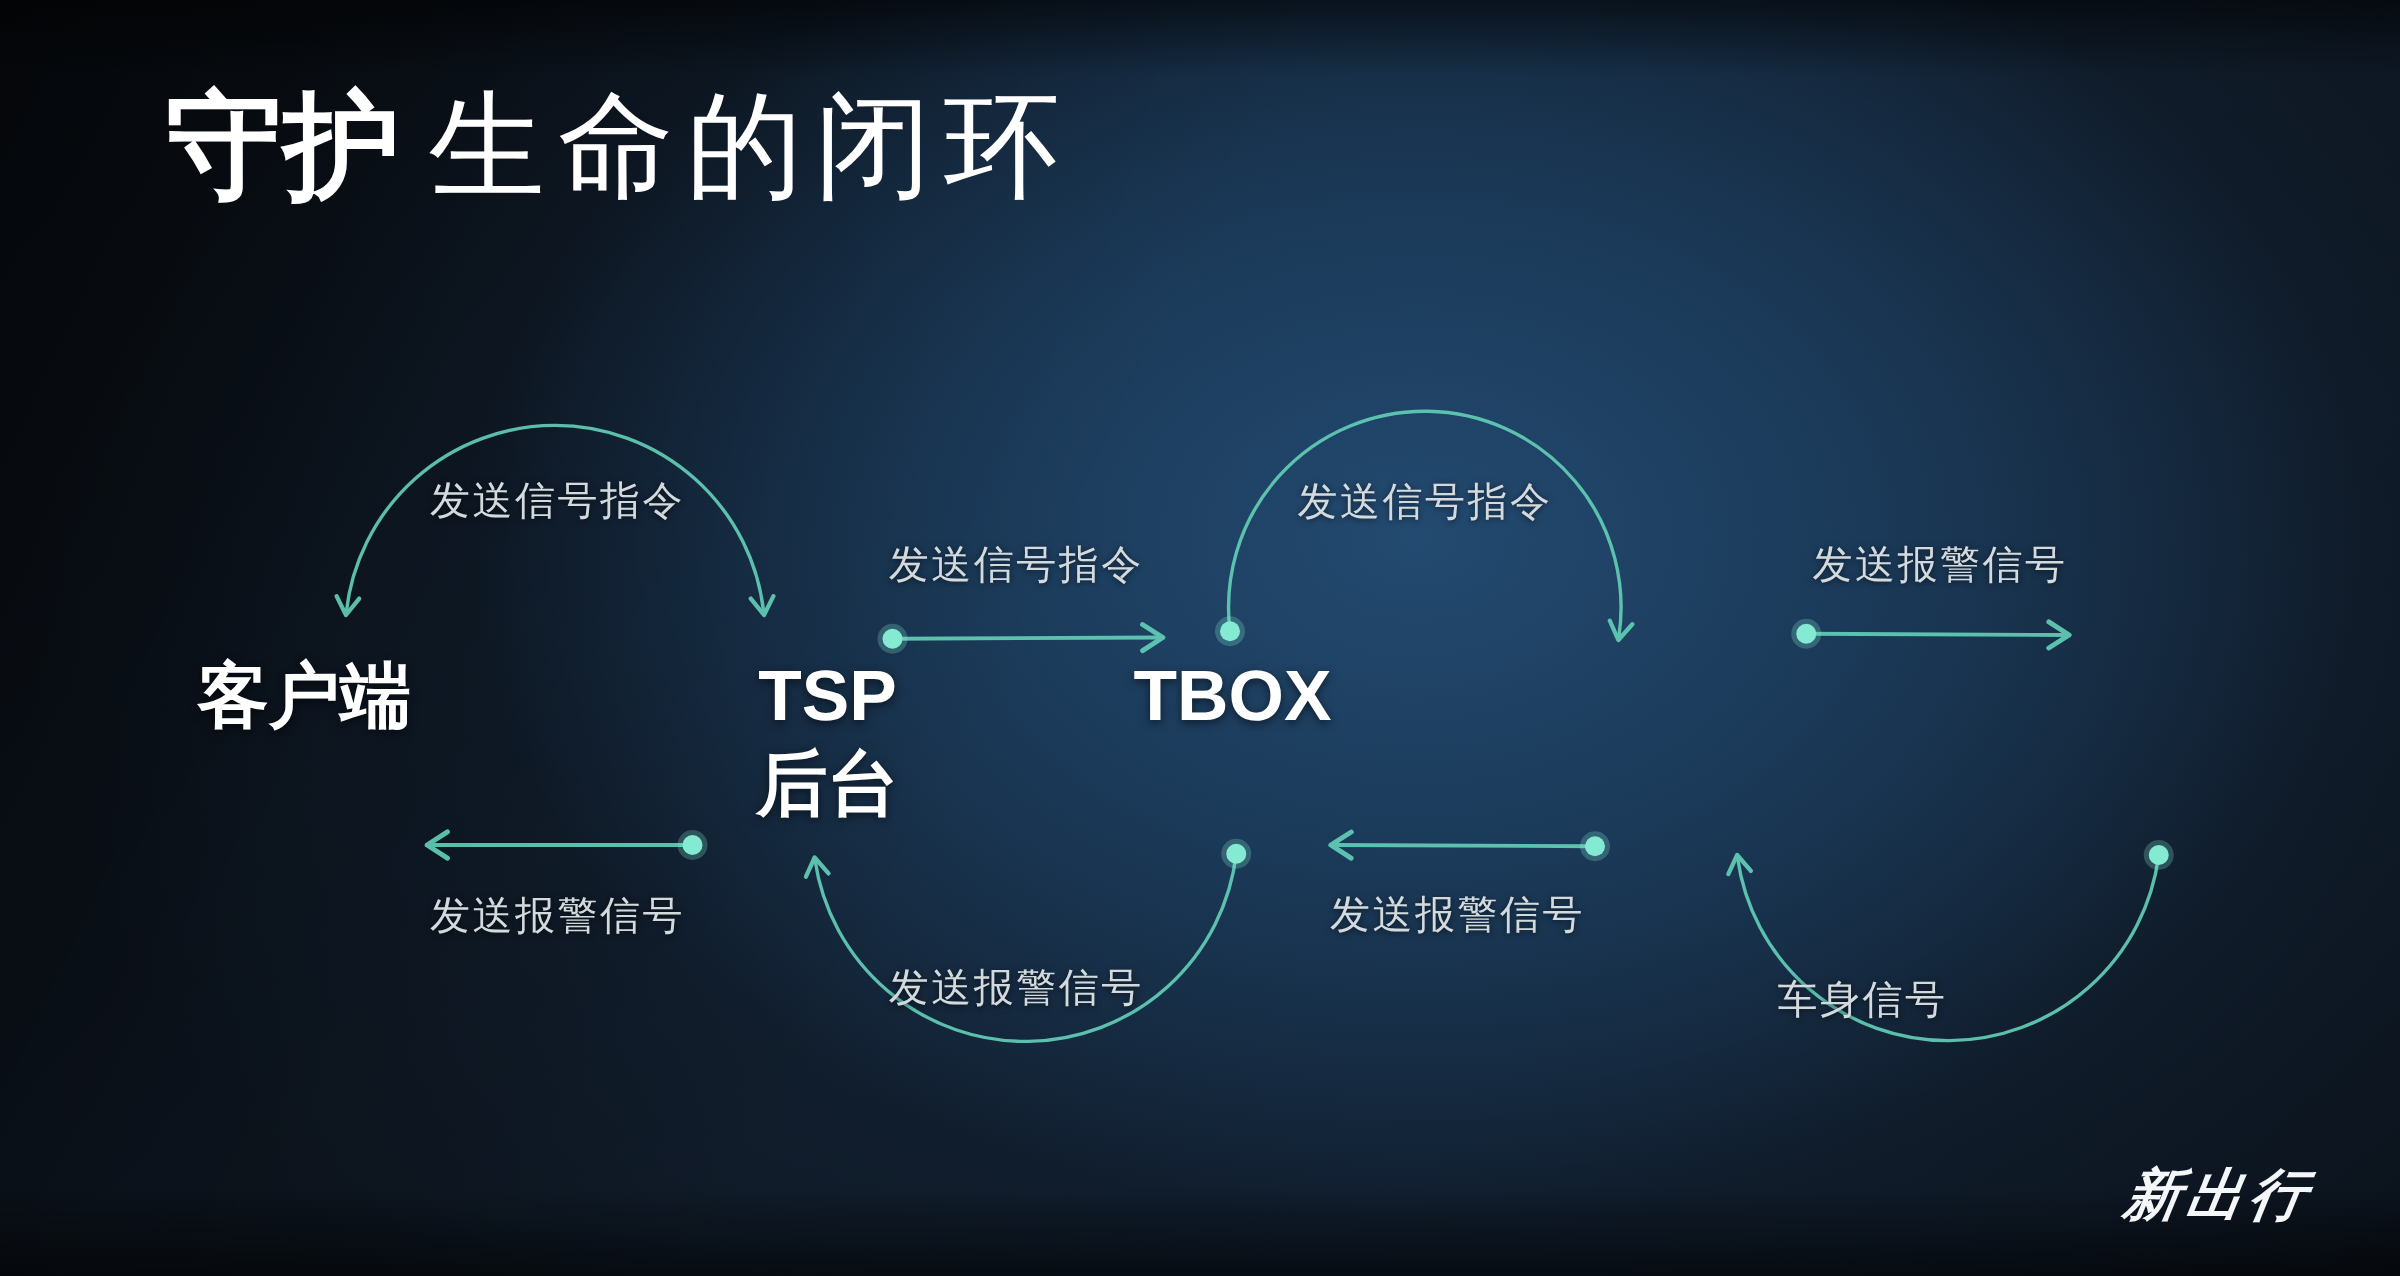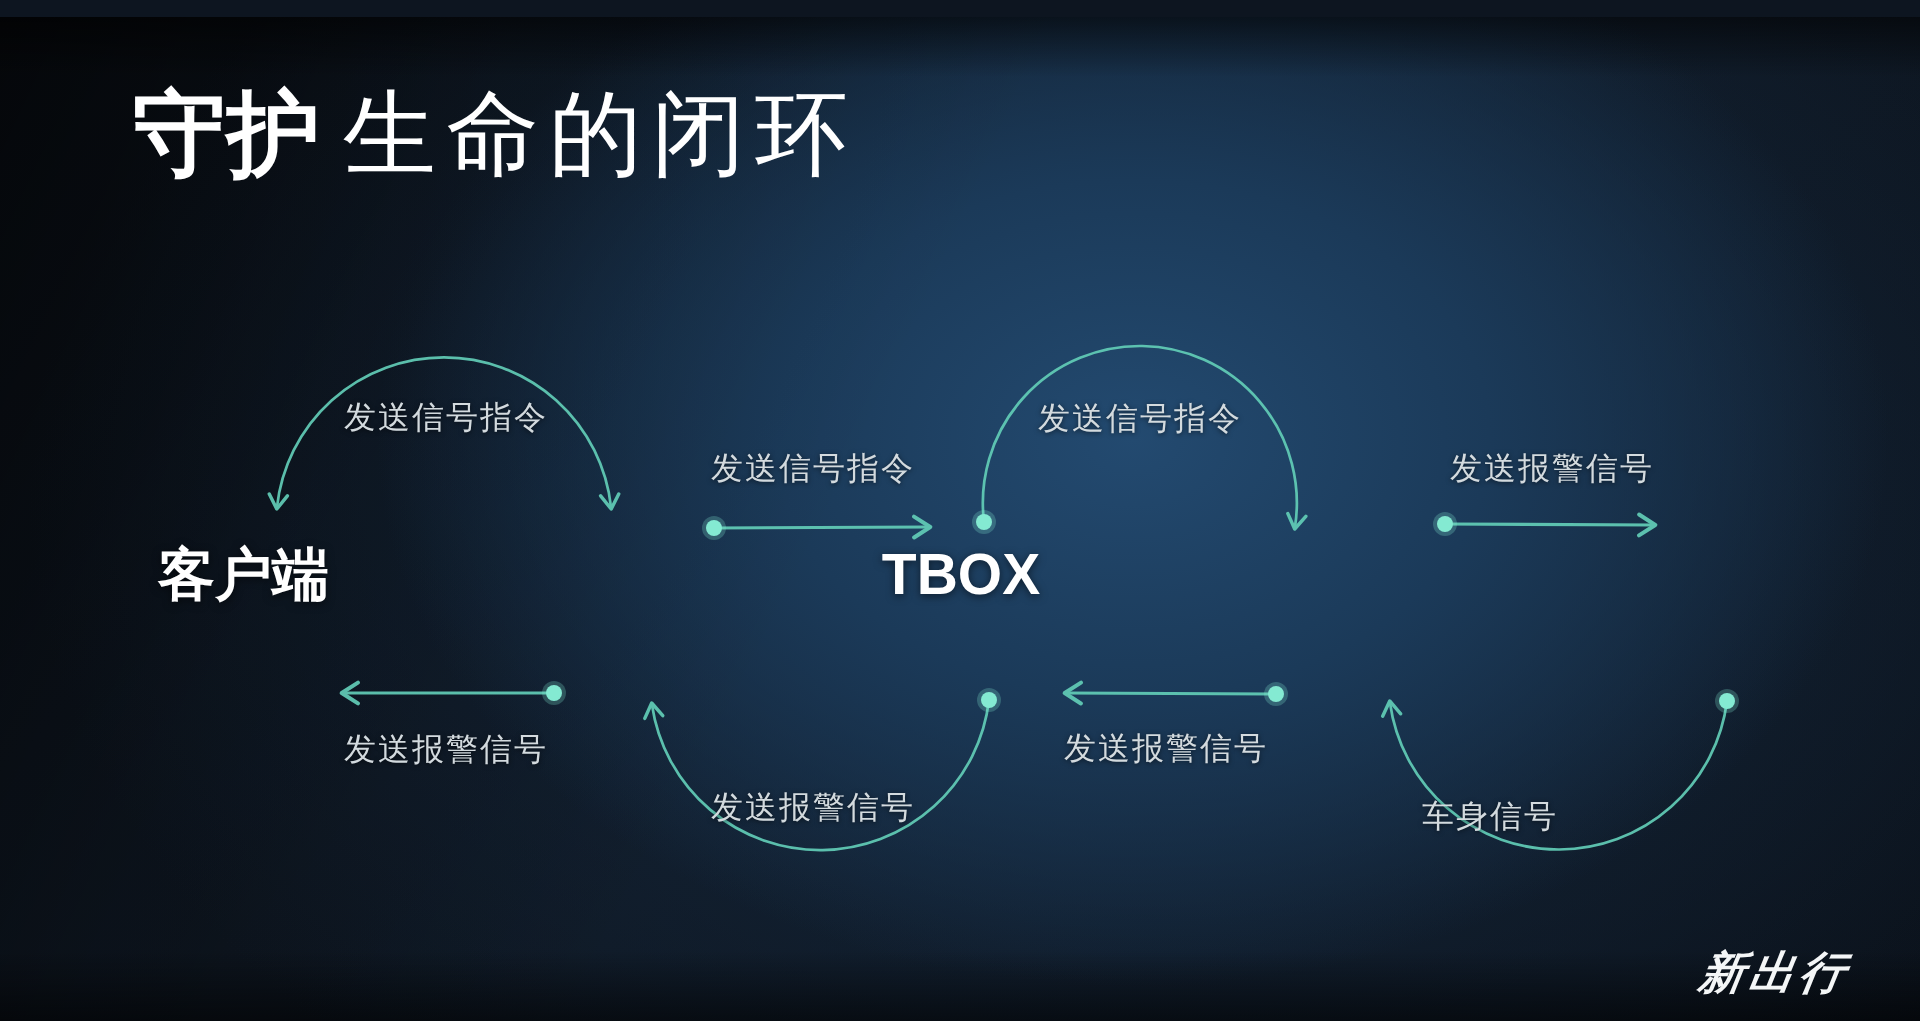--- a/index.html
+++ b/index.html
@@ -9,21 +9,20 @@
     background:#0d1520;
   }
   .stage{
     position:absolute;inset:0;
     background:
       linear-gradient(to bottom, rgba(0,0,0,.55) 0%, rgba(0,0,0,0) 6%, rgba(0,0,0,0) 93%, rgba(0,0,0,.55) 100%),
       linear-gradient(115deg, rgba(0,0,0,.55) 0%, rgba(0,0,0,.15) 22%, rgba(0,0,0,0) 45%),
       radial-gradient(1050px 760px at 59% 42%, var(--glow,#234a70) 0%, #1b3a59 34%, rgba(19,37,58,0) 72%),
       radial-gradient(1500px 1050px at 60% 48%, #162a41 0%, rgba(14,23,35,0) 75%),
       linear-gradient(135deg, #0a0f16 0%, #0e1722 52%, #0a1018 100%);
-    margin-top: 17px;
   }
   .wires{position:absolute;left:0;top:0;width:1920px;height:1021px;}
   .wire{fill:none;stroke:var(--line,#62cdb7);stroke-width:3.1;stroke-linecap:round;opacity:.92;}
   .wire.arc{stroke-width:2.7;}
   .arrowhead-glyph{fill:none;stroke:var(--line,#62cdb7);stroke-width:1.7;stroke-linecap:round;stroke-linejoin:round;}
   .dot{fill:var(--dot,#84ead2);}
   .dot-halo{fill:var(--dot,#84ead2);opacity:.25;}
 
   .title{
     position:absolute;left:133px;top:64px;margin:0;
@@ -95,21 +94,25 @@
       <circle class="dot-halo" cx="1727" cy="684" r="12"></circle>
       <circle class="dot" cx="1727" cy="684" r="8"></circle>
     </g>
   </svg>
 
   <h1 class="title"><span class="t-emphasis">守护</span><span class="t-rest">生命的闭环</span></h1>
 
   <div class="node" style="left:158px;">
     <span>客户端</span>
   </div>
-  <div class="node centered" style="left:961px;text-align:right;">
+  <div class="node centered" style="left:662px;">
+    <span>TSP</span>
+    <span>后台</span>
+  </div>
+  <div class="node centered" style="left:986px;text-align:right;">
     <span>TBOX</span>
   </div>
 
   <div class="edge-label" style="left:446px;top:401px">发送信号指令</div>
   <div class="edge-label" style="left:813px;top:452px">发送信号指令</div>
   <div class="edge-label" style="left:1140px;top:402px">发送信号指令</div>
   <div class="edge-label" style="left:1552px;top:452px">发送报警信号</div>
   <div class="edge-label" style="left:446px;top:733px">发送报警信号</div>
   <div class="edge-label" style="left:813px;top:791px">发送报警信号</div>
   <div class="edge-label" style="left:1166px;top:732px">发送报警信号</div>

